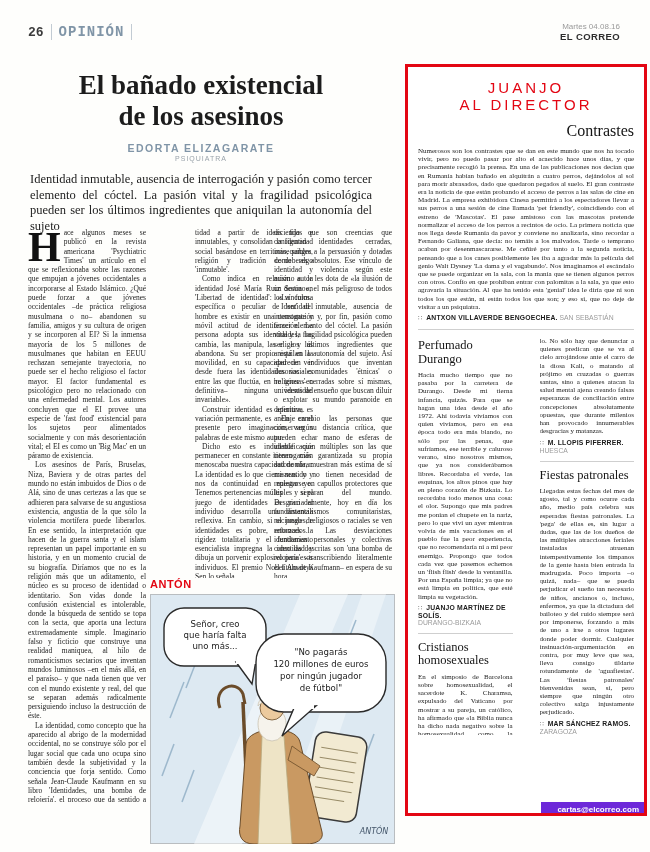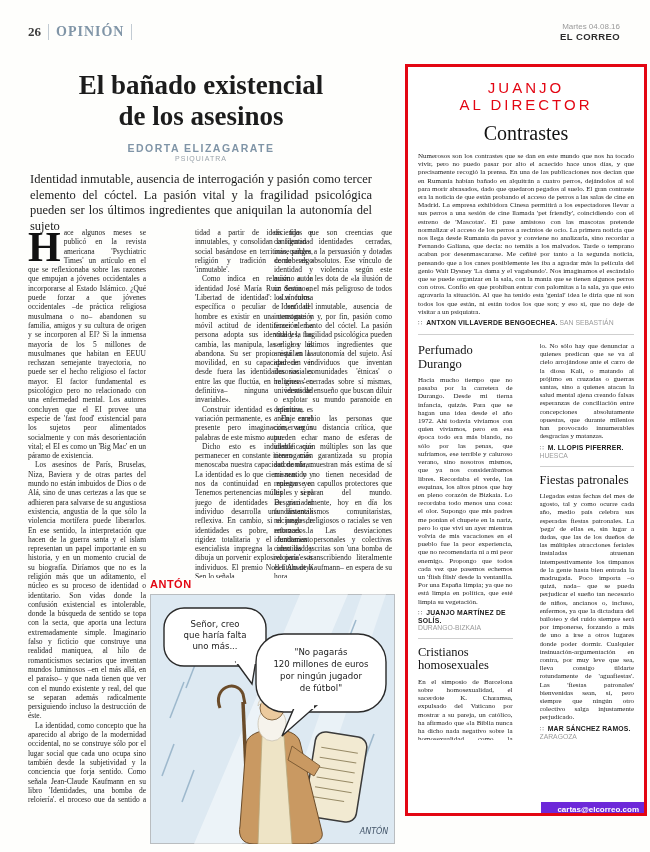--- a/index.html
+++ b/index.html
@@ -4,21 +4,21 @@
 <style>
   * { margin:0; padding:0; box-sizing:border-box; }
   html,body { background:#e9e9e9; }
   .page {
     position:relative; width:650px; height:852px; margin:0 auto;
     background:#fefefc; overflow:hidden;
     font-family:"Liberation Serif", serif; color:#1d1d1b;
   }
   
   .hdr-left { position:absolute; left:28px; top:24px; display:flex; align-items:center; gap:7px;
-    font-family:Liberation Serif, serif; }
+    font-family:Liberation Mono, monospace; }
   .hdr-pagenum { font-size:13px; font-weight:bold; color:#3c3c3c; }
   .hdr-bar { width:1px; height:16px; background:#c2cbd3; }
   .hdr-section { font-size:14px; font-weight:bold; letter-spacing:1px; color:#8095a7; }
   .hdr-right { position:absolute; right:30px; top:22px; text-align:right;
     font-family:"Liberation Sans", sans-serif; }
   .hdr-date { font-size:8px; color:#9a9a9a; }
   .hdr-brand { font-size:9.5px; font-weight:bold; color:#2e2e2e; letter-spacing:0.4px; }
   
   .art-title { position:absolute; left:30px; top:70px; width:342px; text-align:center;
     font-size:27px; line-height:31px; color:#1c1c1c; }
@@ -40,21 +40,21 @@
   
   .cartoon-label { position:absolute; left:150px; top:578px;
     font-family:"Liberation Sans", sans-serif; font-size:11px; font-weight:bold;
     letter-spacing:0.5px; color:#e30613; }
   .cartoon-box { position:absolute; left:150px; top:594px; width:245px; height:250px; }
   
   .cartas-box { position:absolute; left:405px; top:64px; width:242px; height:752px;
     border:3px solid #e30613; background:#fff; padding:10px 10px 0 10px; overflow:hidden; }
   .cartas-title { text-align:center; font-family:"Liberation Sans", sans-serif;
     color:#e30613; font-size:15px; line-height:17px; letter-spacing:3px; margin-top:2px; }
-  .l-title1 { text-align:center; font-size:20px; color:#141414; margin:9px 0 7px 0; }
+  .l-title1 { text-align:right; font-size:16px; color:#141414; margin:9px 0 7px 0; }
   .l-body { font-size:7px; line-height:8.2px; text-align:justify; color:#222; }
   .l-sig { margin-top:3px; font-family:"Liberation Sans", sans-serif; font-size:6.8px; }
   .l-sig .mark { color:#444; margin-right:2px; }
   .l-sig .name { font-weight:bold; color:#1a1a1a; letter-spacing:0.2px; }
   .l-sig .place { color:#9a9a9a; }
   .l-rule { border:0; border-top:1px solid #cfcfcf; margin:7px 0; }
   .twocol { display:flex; gap:27px; height:398px; overflow:hidden; }
   .lcol { width:104px; overflow:hidden; }
   .l-title2 { font-size:12.5px; line-height:13.5px; color:#141414; margin:2px 0 5px 0; }
   .sig-stack .place { display:block; }

